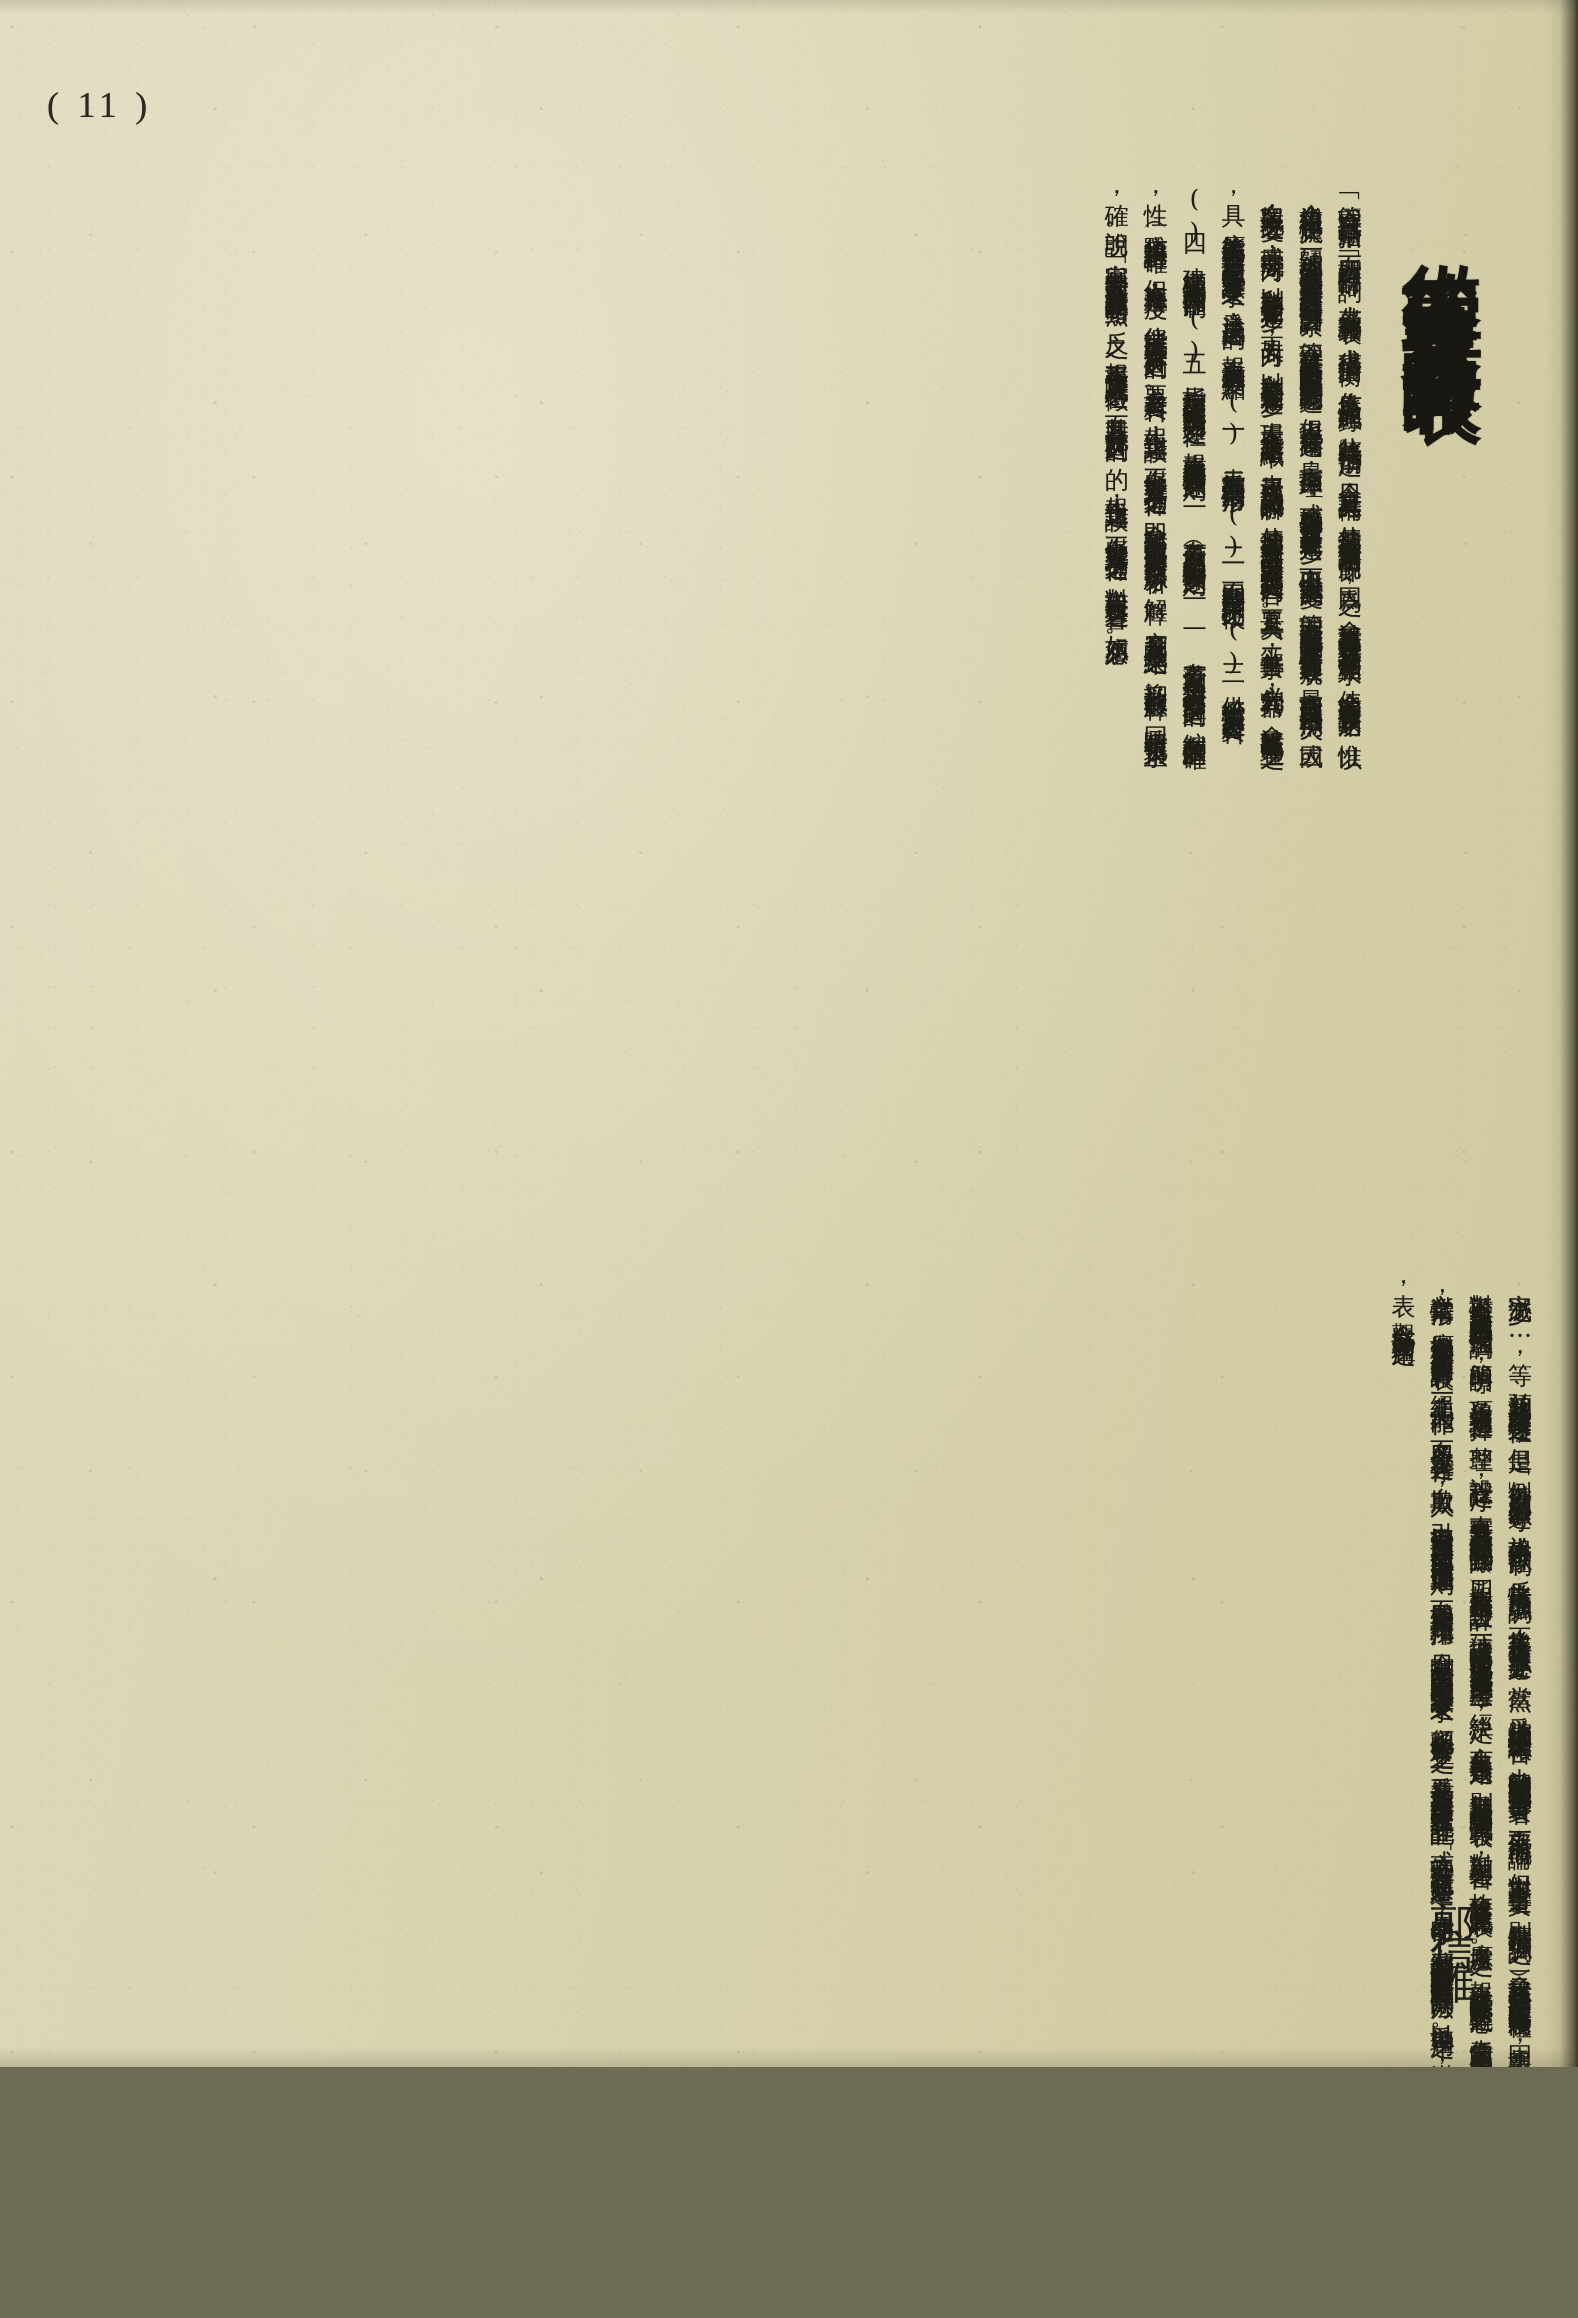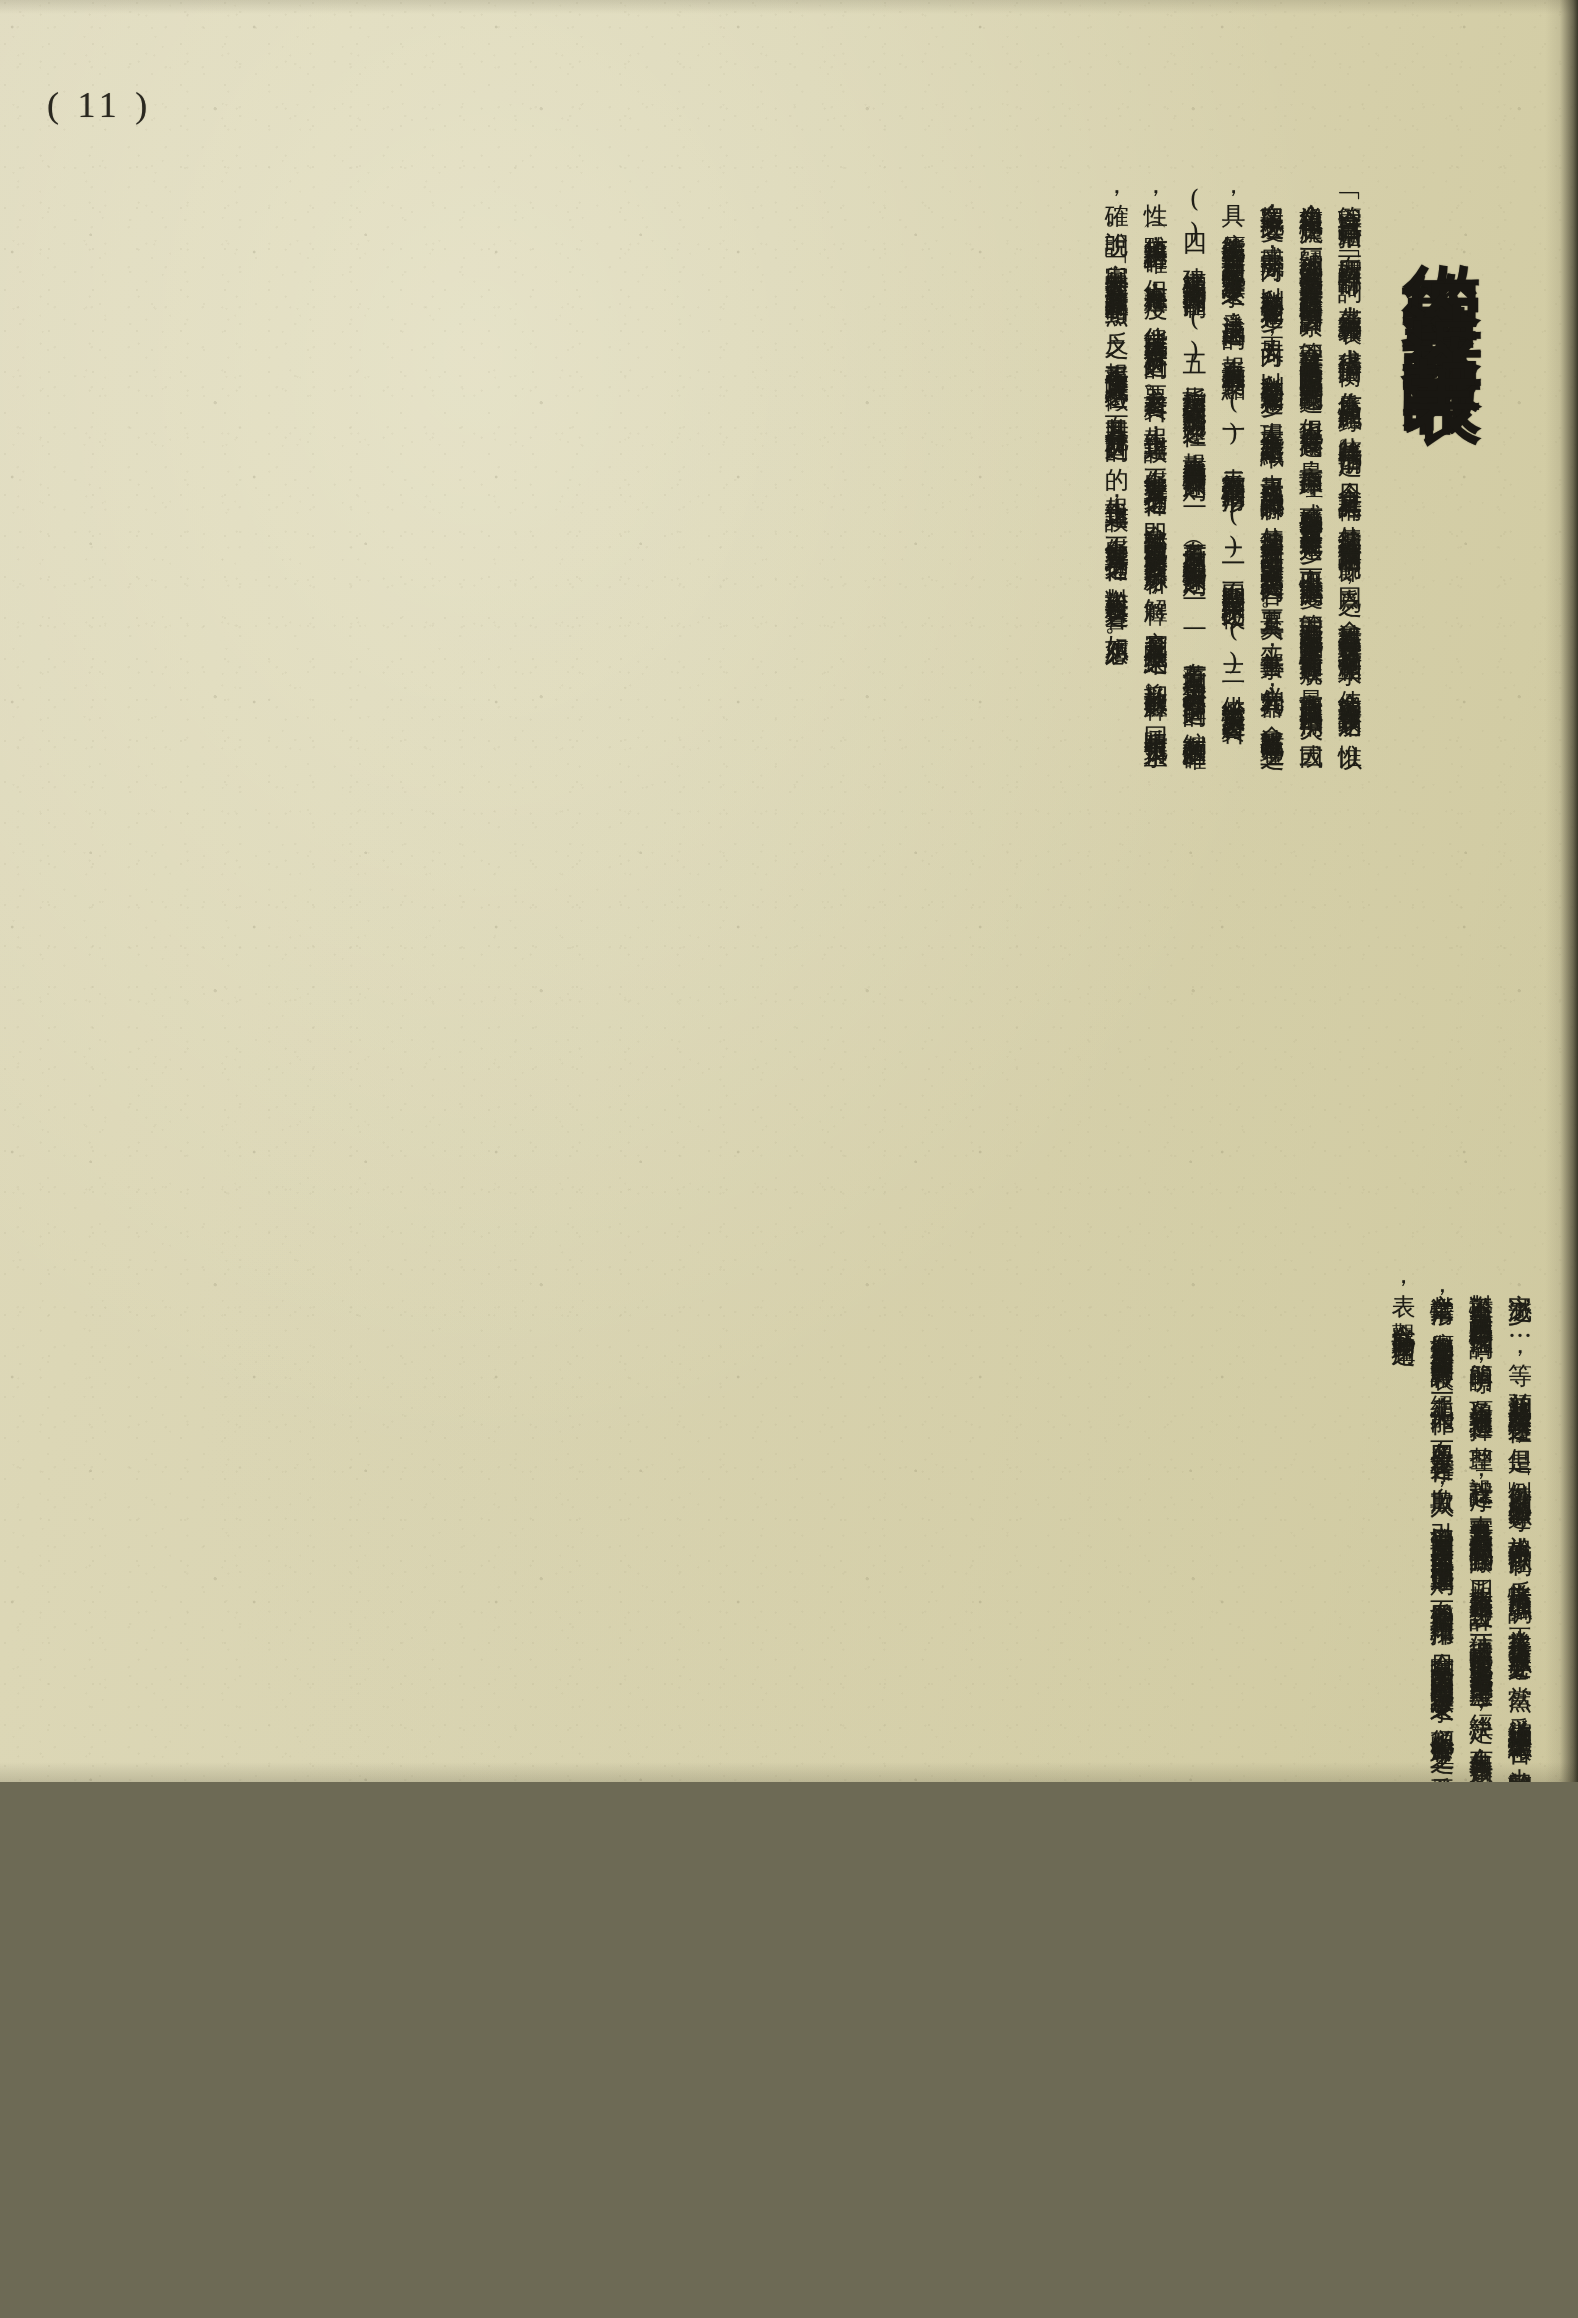--- a/index.html
+++ b/index.html
@@ -3,21 +3,21 @@
 <meta charset="utf-8">
 <style>
   html, body {
     margin: 0;
     padding: 0;
     background: #6d6a55;
   }
   .page {
     position: relative;
     width: 1578px;
-    height: 1782px;
+    height: 2067px;
     background:
       radial-gradient(ellipse at 30% 20%, rgba(255,255,245,0.30) 0%, rgba(255,255,240,0.0) 55%),
       radial-gradient(ellipse at 80% 75%, rgba(210,205,165,0.35) 0%, rgba(210,205,165,0.0) 60%),
       linear-gradient(102deg, #ded9bc 0%, #dcd7b6 18%, #d9d4b2 42%, #d6d0ab 66%, #d2ccA4 85%, #cdc69d 100%);
     overflow: hidden;
     font-family: "DejaVu Serif", "Liberation Serif", serif;
     color: #23231c;
   }
   
   .grain {

